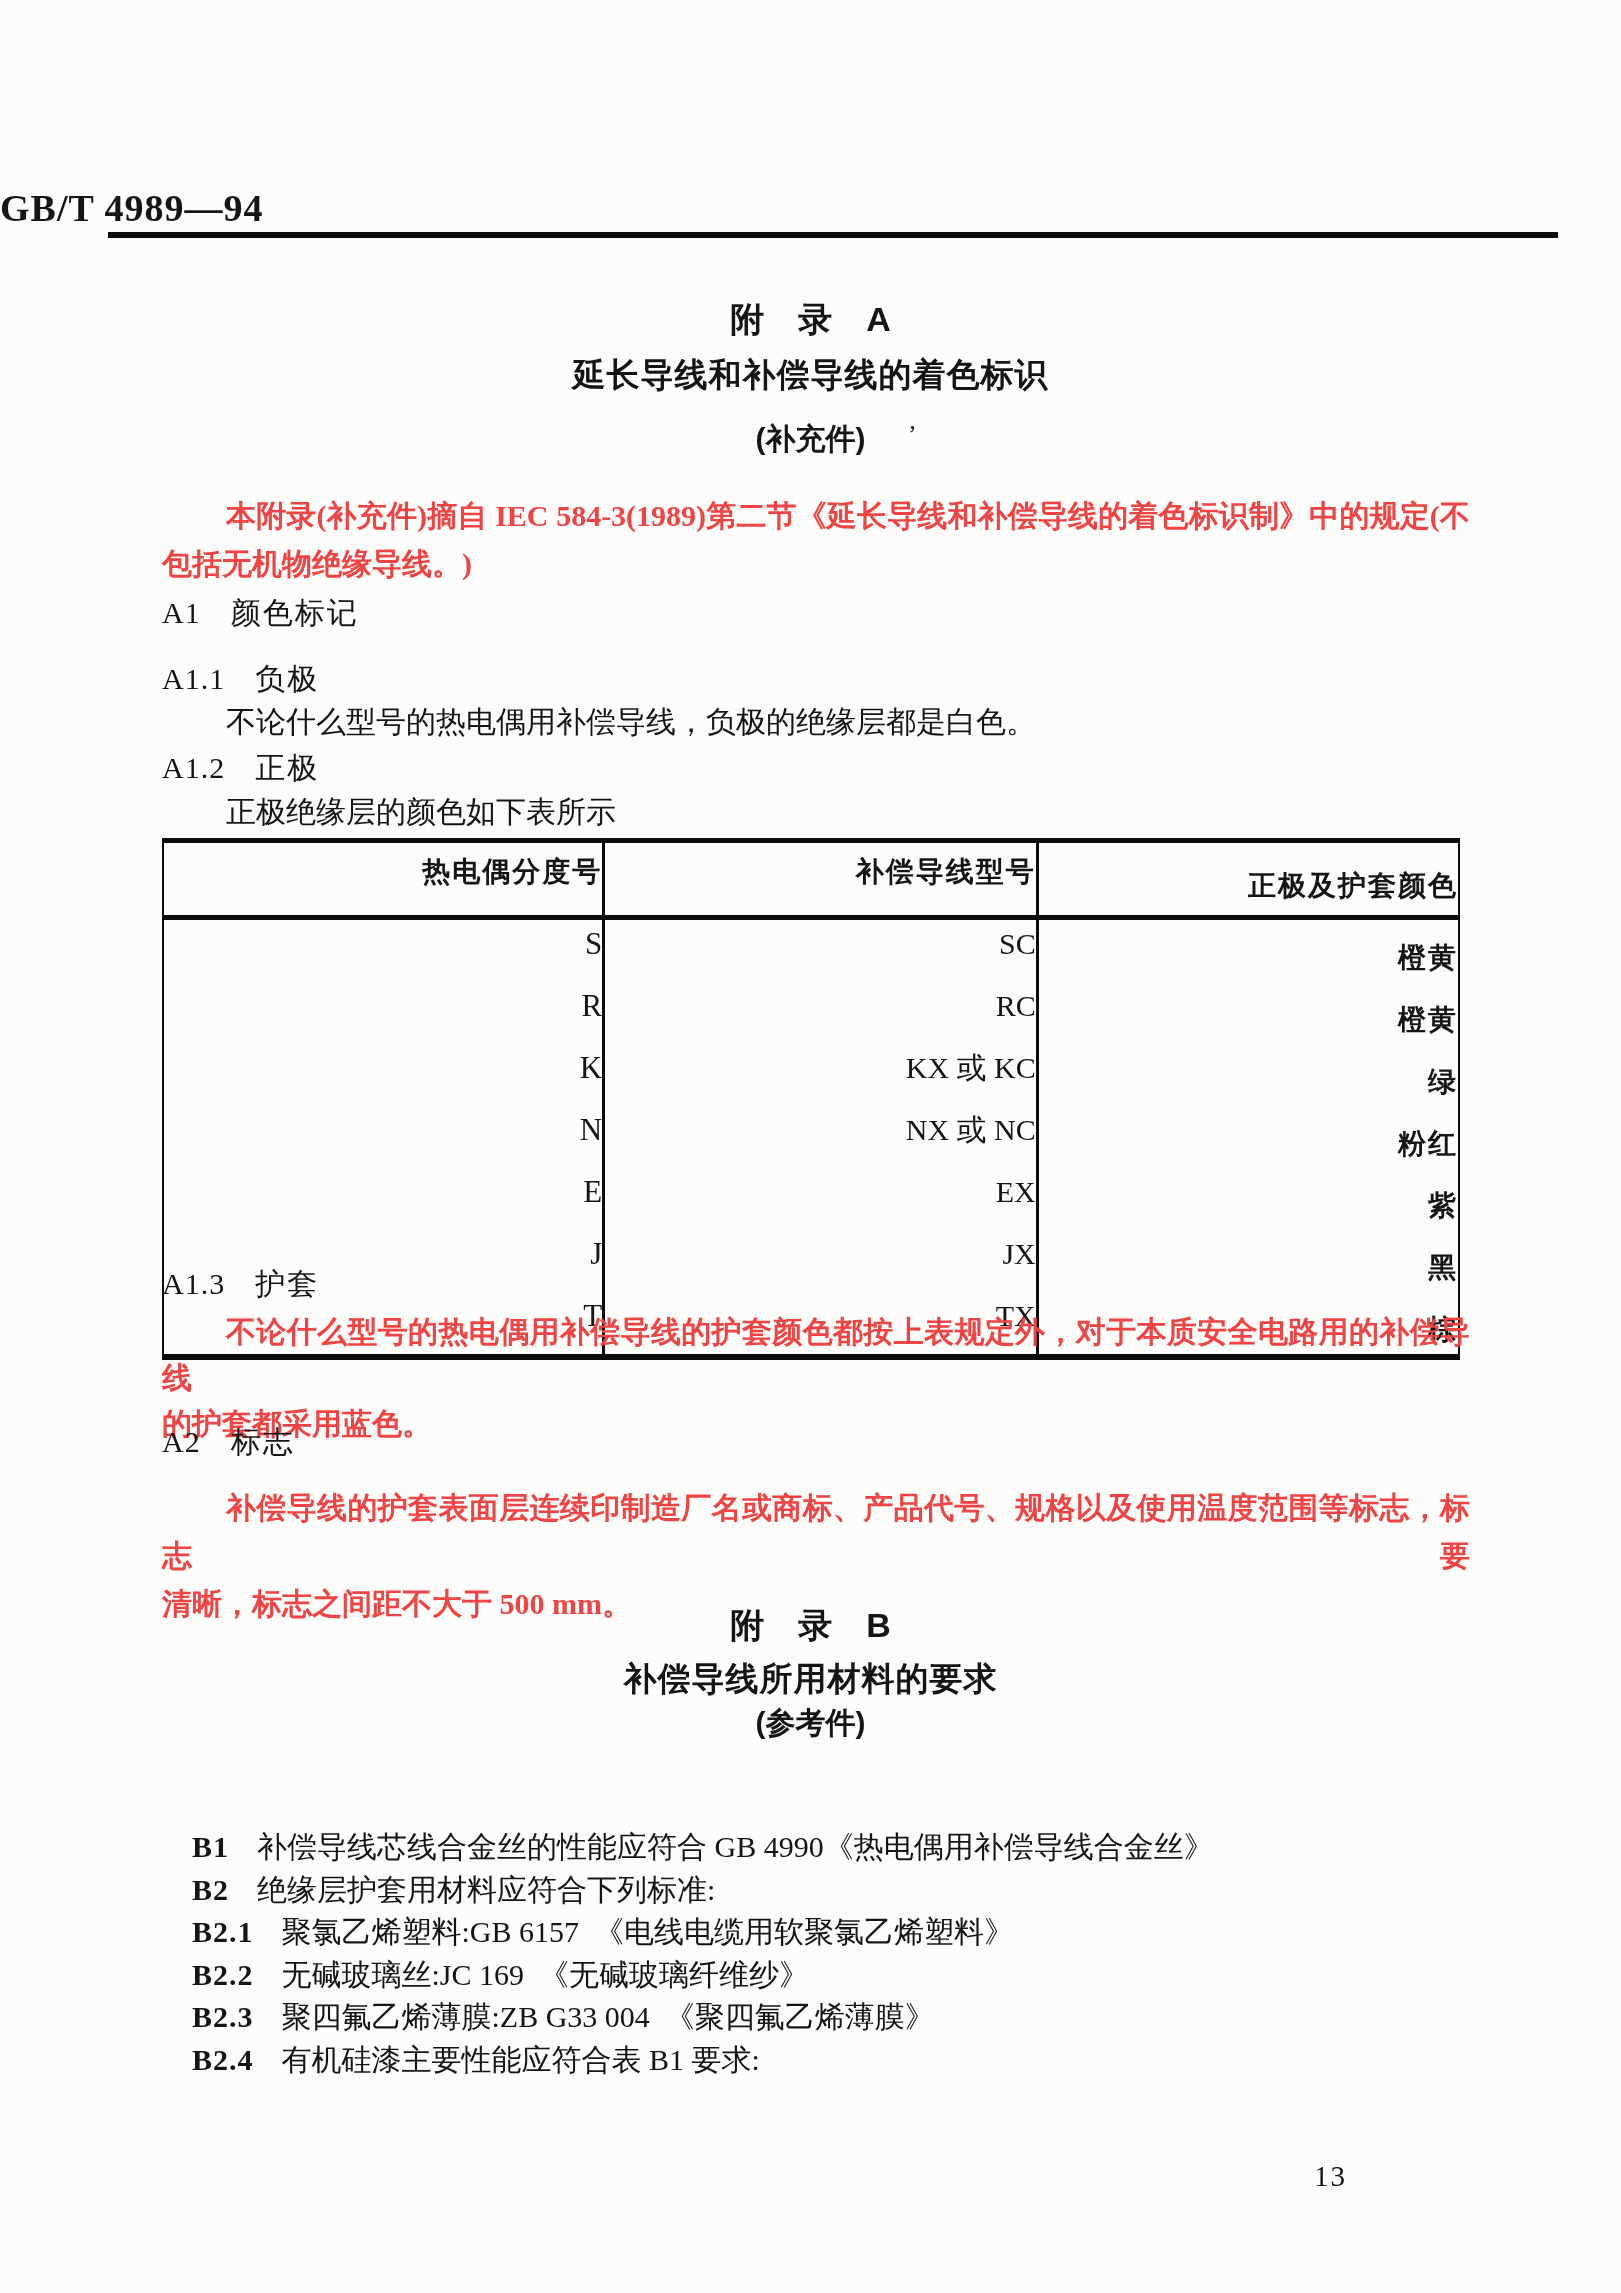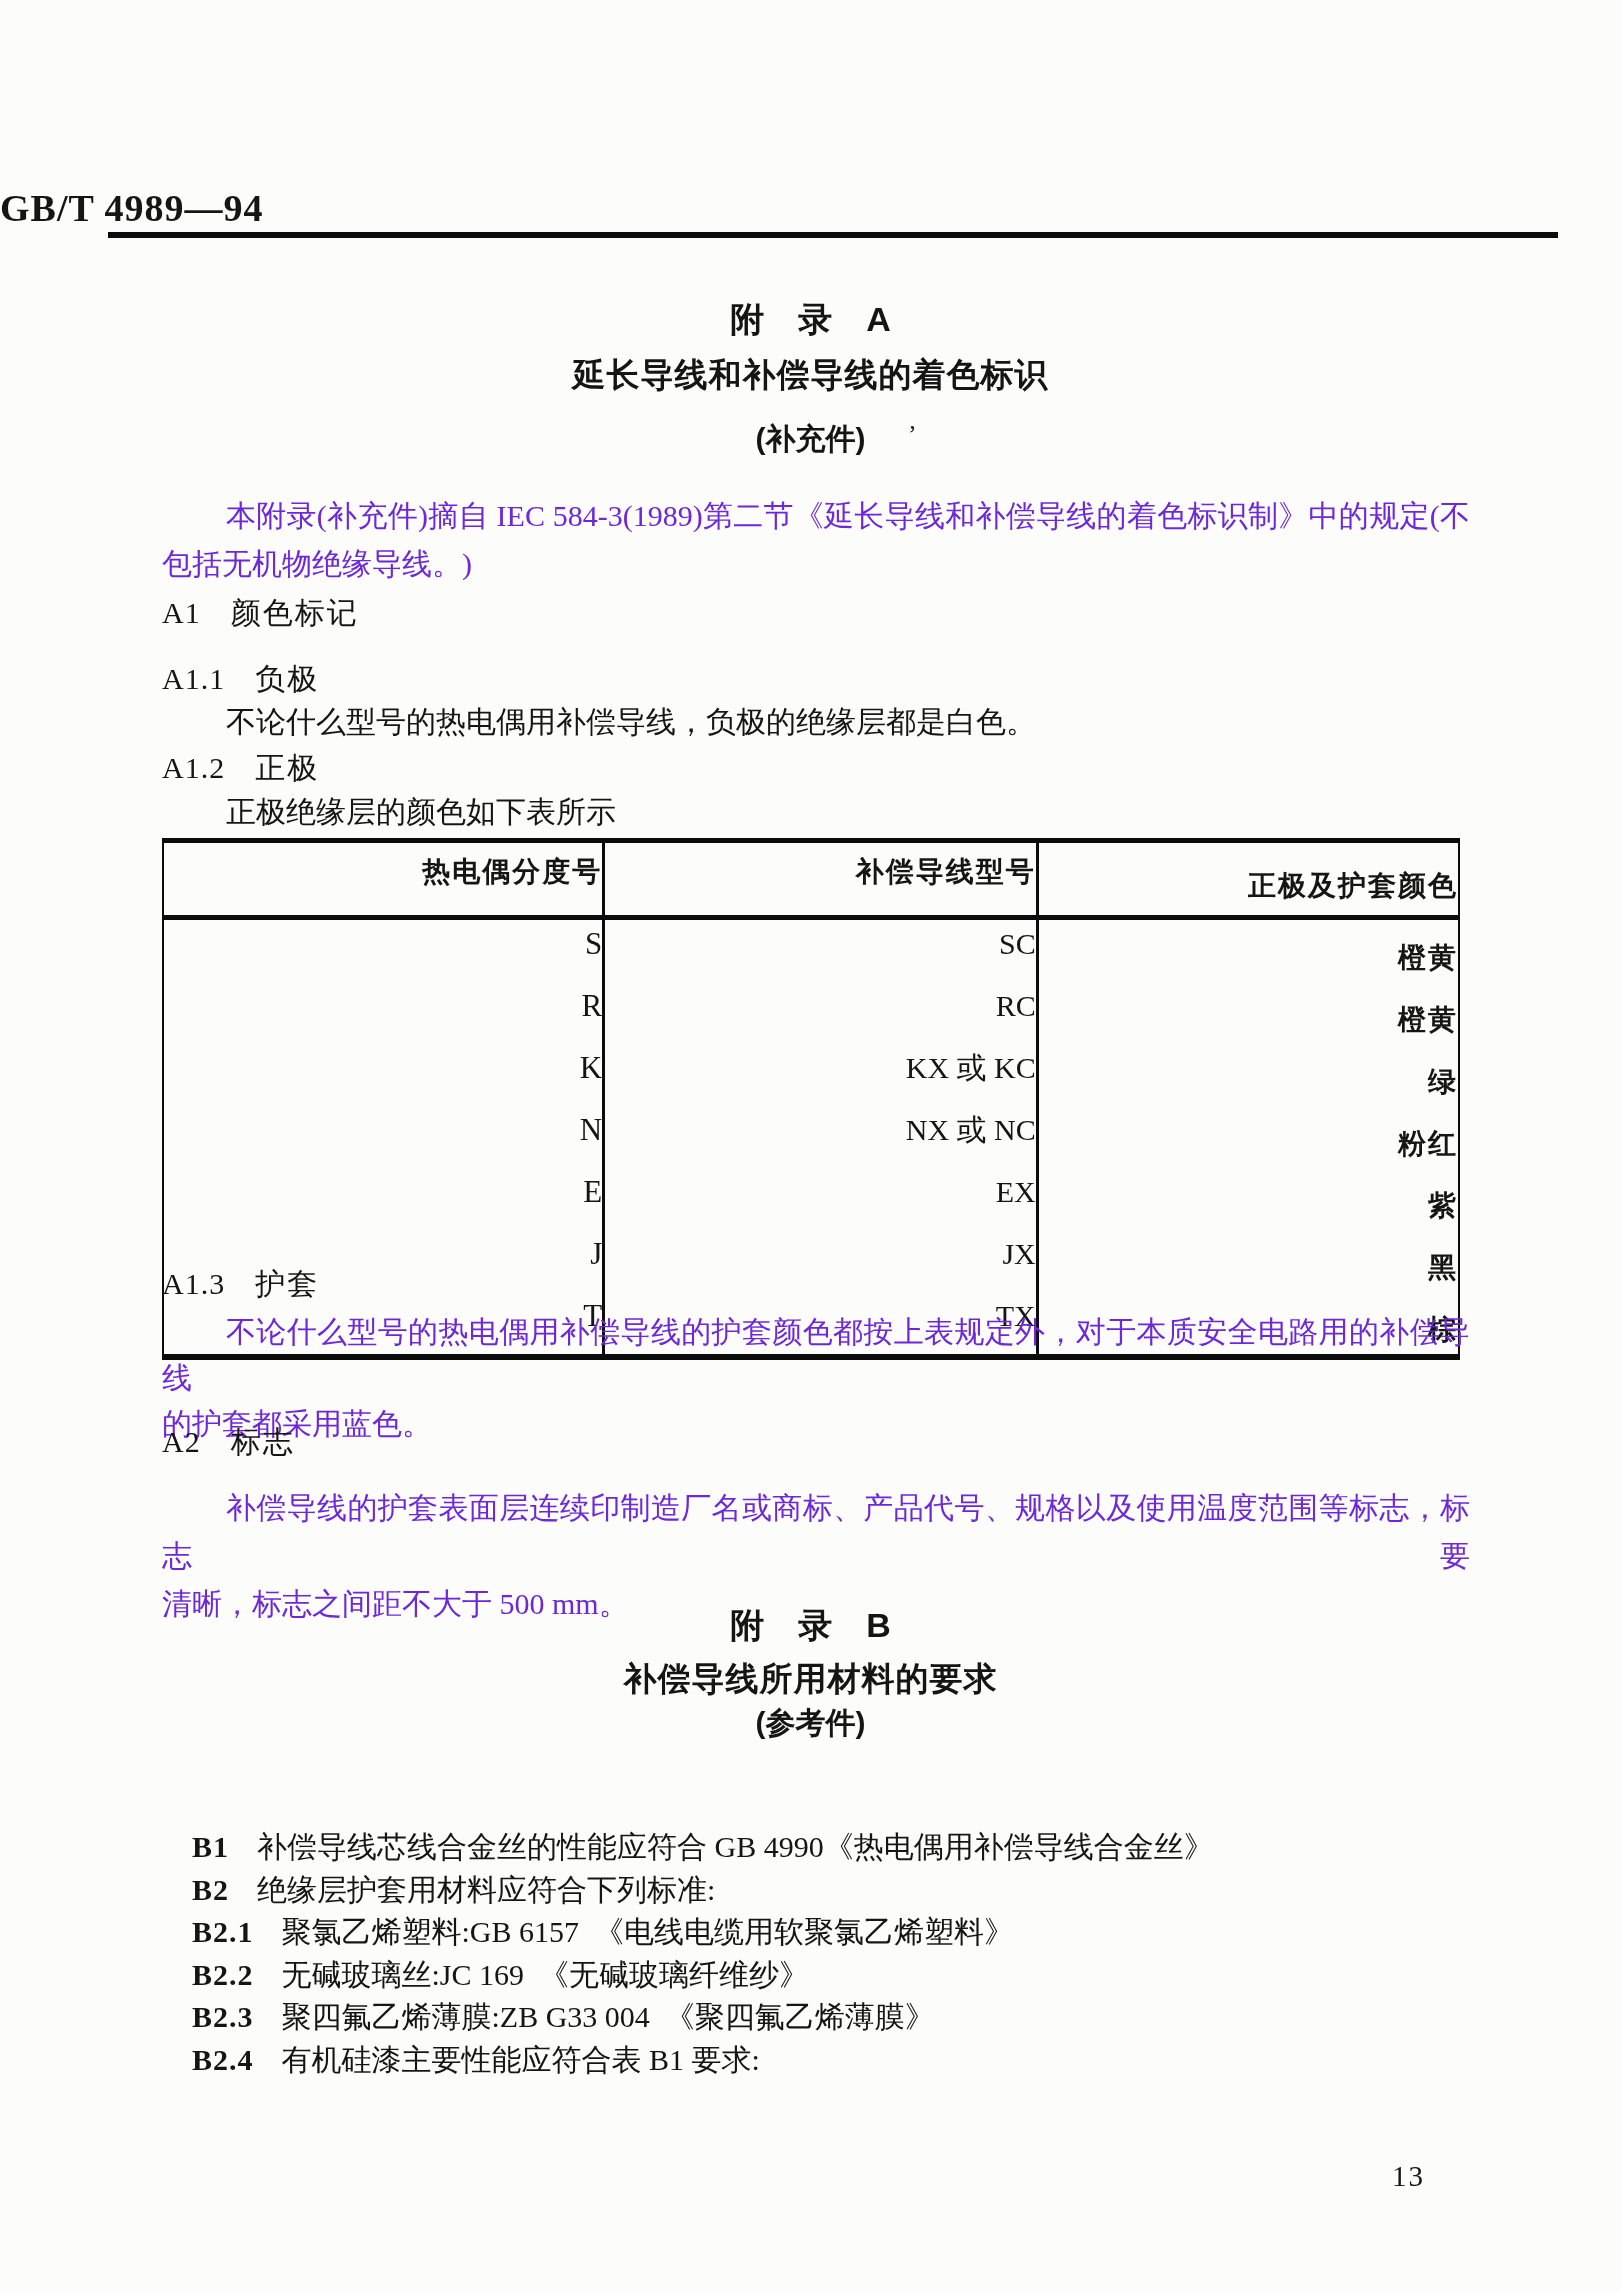--- a/index.html
+++ b/index.html
@@ -31,21 +31,21 @@
     width: 1450px; height: 6px; background: #0c0c0c;
   }
 
   .app-heading  { font-size: 34px; }
   .app-title    { font-size: 33px; letter-spacing: 1px; }
   .app-subtitle { font-size: 30px; }
 
   
   .para {
     position: absolute; left: 162px; width: 1308px;
-    font-size: 30px; color: #6d28d9;
+    font-size: 30px; color: #ef4444; font-weight: bold;
   }
   .para .pline { line-height: 48px; }
   .para .pline.fill { text-align: justify; text-align-last: justify; }
   .para .pline.indent { text-indent: 64px; }
   .para.tight .pline { line-height: 46px; }
 
   .single-line {
     position: absolute; left: 162px; width: 1308px;
     font-size: 30px; line-height: 36px; text-indent: 64px;
   }
@@ -93,21 +93,21 @@
     font-weight: bold; font-size: 28px; line-height: 58px; letter-spacing: 2px;
   }
   .ct-data .ct-letter { font-size: 31px; line-height: 48px; }
   .ct-data .ct-type   { font-size: 30px; line-height: 48px; }
   .ct-data .ct-color  {
     font-family: "Liberation Sans", "DejaVu Sans", sans-serif;
     font-weight: bold; font-size: 28px; line-height: 48px; letter-spacing: 2px;
   }
 
   .stray-mark { position: absolute; top: 420px; left: 908px; font-size: 26px; color: #222; }
-  .page-number { position: absolute; top: 2160px; left: 1392px; font-size: 29px; letter-spacing: 2px; }
+  .page-number { position: absolute; top: 2160px; left: 1314px; font-size: 29px; letter-spacing: 2px; }
 </style>
 </head>
 <body>
 
 <div class="page">
 
   <div class="doc-title">GB/T 4989—94</div>
   <div class="header-rule"></div>
 
   <div class="center app-heading" style="top:300px">附　录　A</div>

